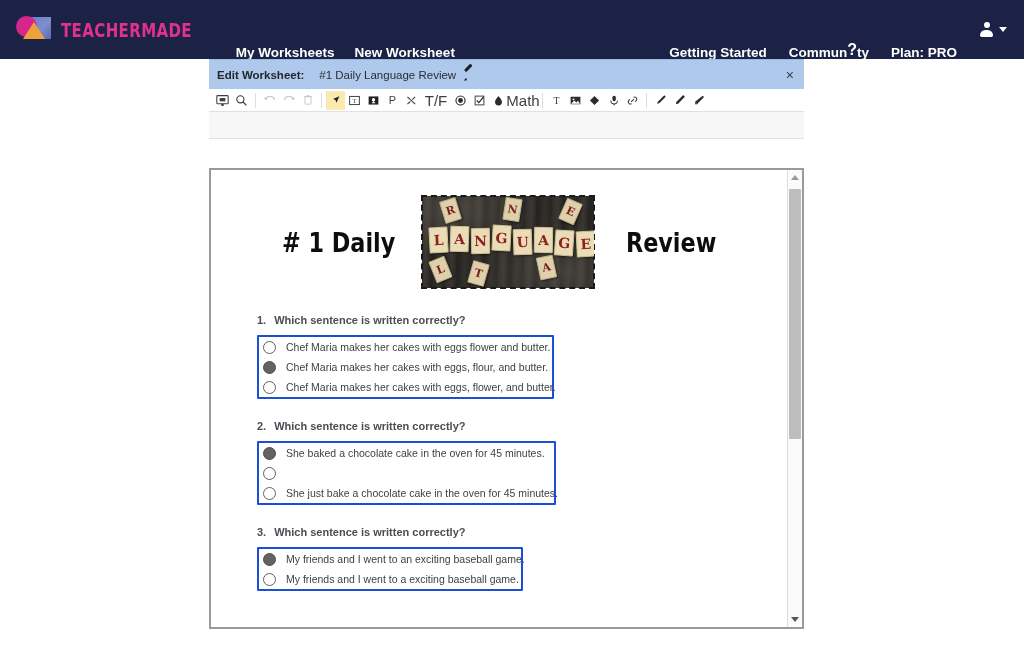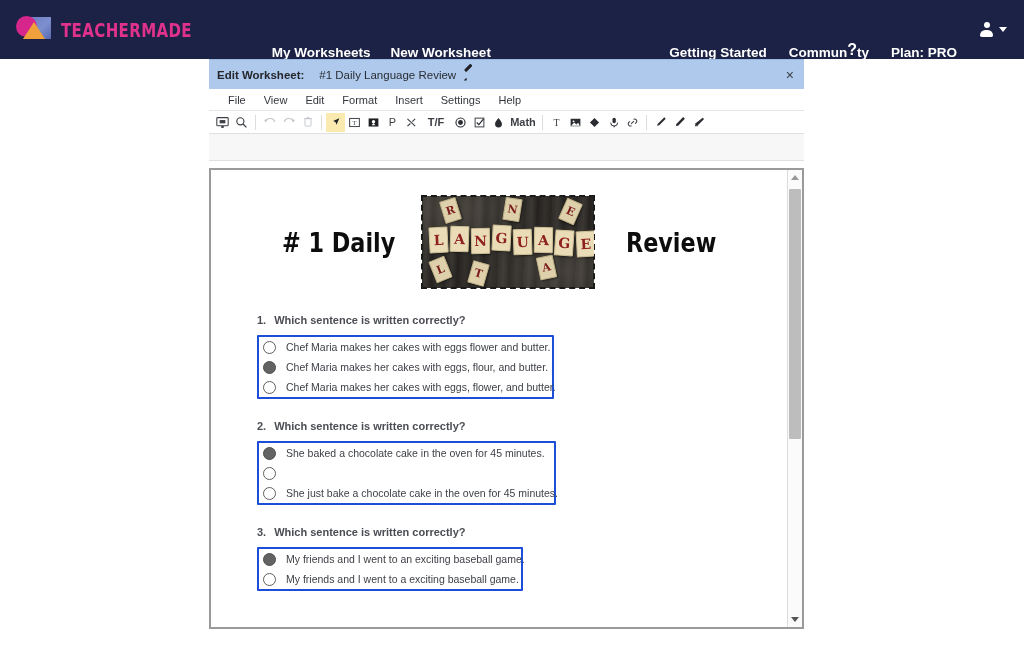--- a/index.html
+++ b/index.html
@@ -8,21 +8,21 @@
     background: #ffffff;
     font-family: "Liberation Sans", sans-serif;
     overflow: hidden;
   }
 
   
   .navbar {
     position: absolute; top: 0; left: 0;
     width: 1024px; height: 59px;
     background: #1b2245;
-    display: flex; align-items: center; gap: 36px;
+    display: flex; align-items: center;
   }
   .brand {
     display: flex; align-items: center;
     margin-left: 16px; margin-right: 26px;
     height: 40px;
   }
   .logo-mark {
     position: relative; width: 38px; height: 30px; margin-right: 7px;
   }
   .logo-sq {
@@ -121,21 +121,21 @@
     display: flex; align-items: center;
     padding-left: 4px;
     border-bottom: 1px solid #e0e0e0;
   }
   .tb-btn {
     width: 19px; height: 19px;
     display: flex; align-items: center; justify-content: center;
     cursor: pointer; font-size: 11px; color: #3c3f45;
     position: relative; flex: 0 0 auto;
   }
-  .tb-btn.wide { width: 30px; font-size: 11px; font-weight: bold; }
+  .tb-btn.wide { width: 30px; font-size: 15px; }
   .tb-btn.dim { color: #c2c4c8; }
   .tb-btn.active { background: #faeab0; }
   .tb-sep {
     width: 1px; height: 15px; background: #dddddd; margin: 0 4px; flex: 0 0 auto;
   }
   .tb-btn svg { display:block; }
 
   .below-toolbar {
     height: 27px; background: #f7f7f7;
     border-bottom: 1px solid #e0e0e0;
@@ -286,29 +286,20 @@
 
 <div class="editor-panel">
 
   <div class="editor-titlebar">
     <span class="et-label">Edit Worksheet:</span>
     <span class="et-name">#1 Daily Language Review</span>
     <span class="pencil-ico"></span>
     <span class="close-x">×</span>
   </div>
 
-  <div class="menubar">
-    <div class="menu-item">File</div>
-    <div class="menu-item">View</div>
-    <div class="menu-item">Edit</div>
-    <div class="menu-item">Format</div>
-    <div class="menu-item">Insert</div>
-    <div class="menu-item">Settings</div>
-    <div class="menu-item">Help</div>
-  </div>
 
   <div class="toolbar">
 
     <div class="tb-btn">
       <svg width="13" height="13" viewBox="0 0 16 16">
           <rect x="1" y="2" width="14" height="10" rx="1" fill="none" stroke="#3c3f45" stroke-width="1.3"></rect>
           <rect x="4.5" y="5" width="7" height="4" fill="#3c3f45"></rect>
           <rect x="6.5" y="12.3" width="3" height="2.4" fill="#3c3f45"></rect>
         </svg>
     </div>

